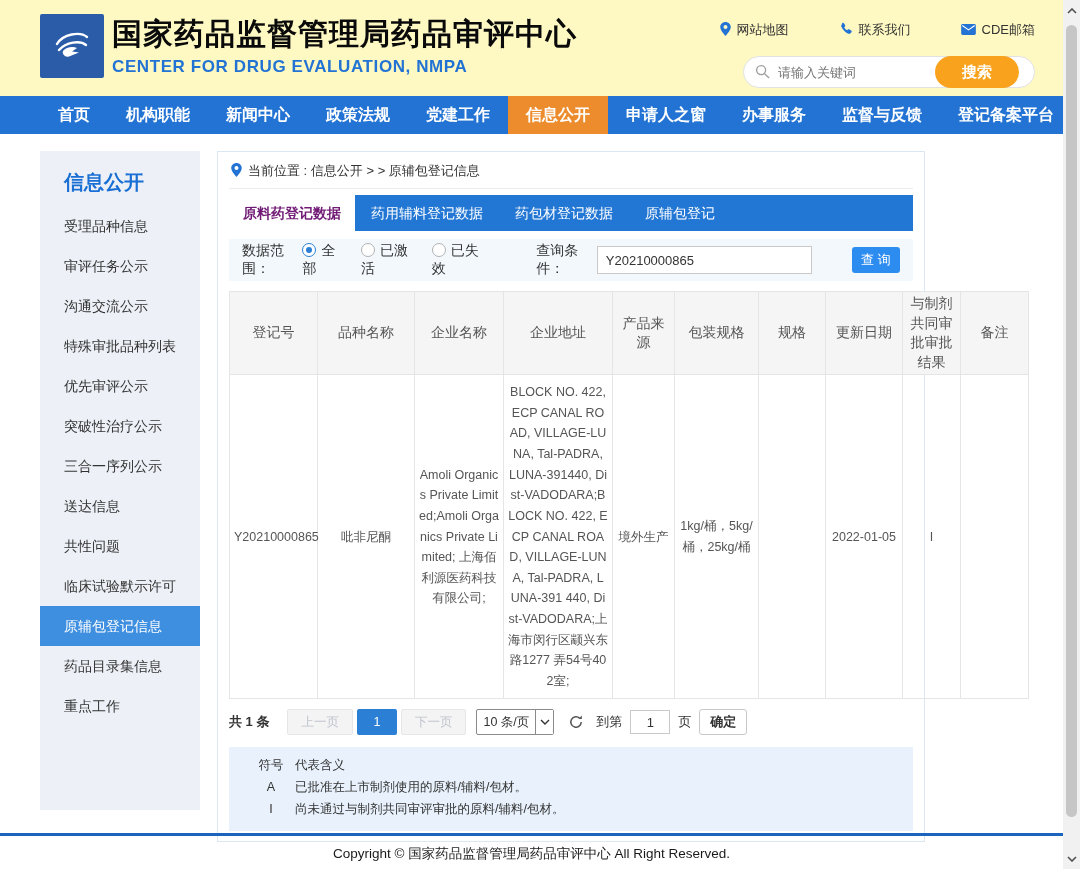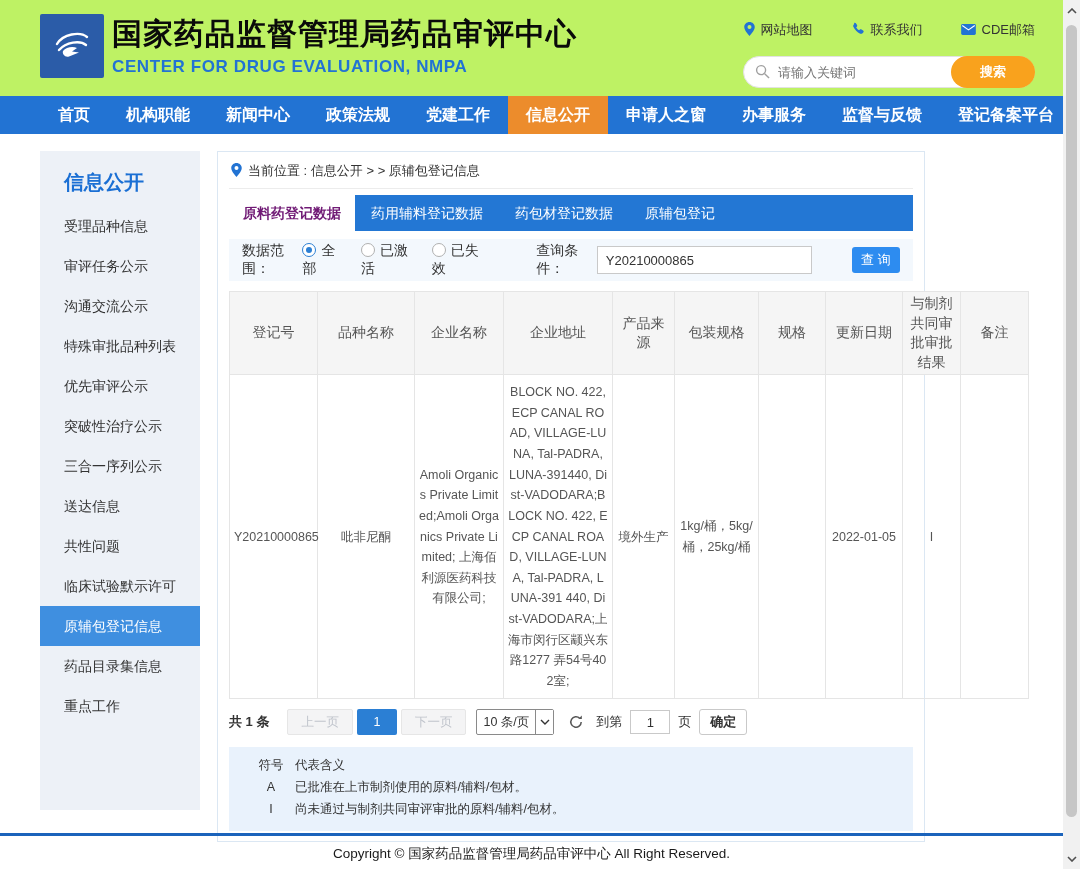--- a/index.html
+++ b/index.html
@@ -2,31 +2,31 @@
 <html><head>
 <meta charset="utf-8">
 <style>
   * { margin:0; padding:0; box-sizing:border-box; }
   html,body { width:1080px; height:869px; background:#fff; }
   body { font-family:"Liberation Sans","DejaVu Sans",sans-serif; }
   .page { position:relative; width:1080px; height:869px; overflow:hidden; background:#fff; }
   .viewport { position:relative; width:1063px; height:869px; }
 
   
-  .site-header { position:relative; height:96px; background:#bef264; }
+  .site-header { position:relative; height:96px; background:#fef9c3; }
   .logo { position:absolute; left:40px; top:14px; width:64px; height:64px; background:#2b5ca8; border-radius:2px; display:flex; align-items:center; justify-content:center; }
   .title-block { position:absolute; left:112px; top:17px; }
   .site-title { font-size:30px; font-weight:bold; color:#0a0a0a; letter-spacing:1px; line-height:1.1; }
   .site-subtitle { margin-top:7px; font-size:17px; font-weight:bold; color:#2273d3; letter-spacing:0.6px; }
-  .quick-links { position:absolute; top:21px; right:28px; display:flex; gap:38px; align-items:center; }
+  .quick-links { position:absolute; top:21px; right:28px; display:flex; gap:50px; align-items:center; }
   .quick-link { display:flex; align-items:center; gap:6px; font-size:13px; color:#333; cursor:pointer; }
   .search-bar { position:absolute; top:56px; right:28px; width:292px; height:32px; }
   .search-input { width:100%; height:32px; border:1px solid #e2e2e2; border-radius:16px; padding:0 90px 0 34px; font-size:13px; color:#777; outline:none; background:#fff; font-family:inherit; }
   .search-icon { position:absolute; left:12px; top:8px; }
-  .search-btn { position:absolute; right:0; top:0; width:84px; height:32px; border:none; border-radius:16px; background:#f9a21d; color:#fff; font-size:13px; font-weight:bold; cursor:pointer; font-family:inherit; }
+  .search-btn { position:absolute; right:16px; top:0; width:84px; height:32px; border:none; border-radius:16px; background:#f9a21d; color:#fff; font-size:15px; font-weight:bold; cursor:pointer; font-family:inherit; }
 
   
   .main-nav { display:flex; align-items:center; height:38px; background:#2273d3; padding-left:40px; }
   .nav-item { height:38px; line-height:38px; padding:0 18px; color:#fff; font-size:16px; font-weight:bold; cursor:pointer; white-space:nowrap; }
   .nav-item.active { background:#ec8c2c; }
   .nav-sep { width:1px; height:14px; background:rgba(255,255,255,0.55); }
 
   
   .content { display:flex; margin:17px 0 0 40px; }
   .sidebar { width:160px; height:659px; background:#edf1f7; padding-top:13px; }

